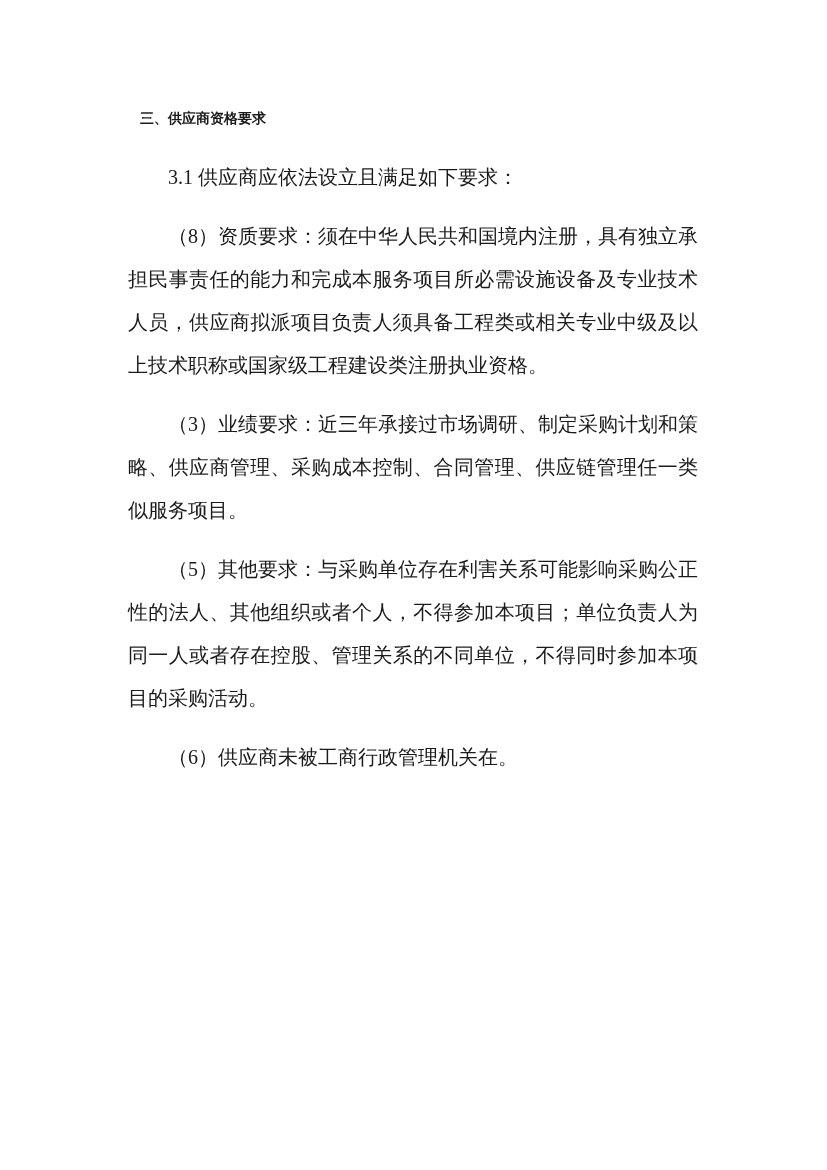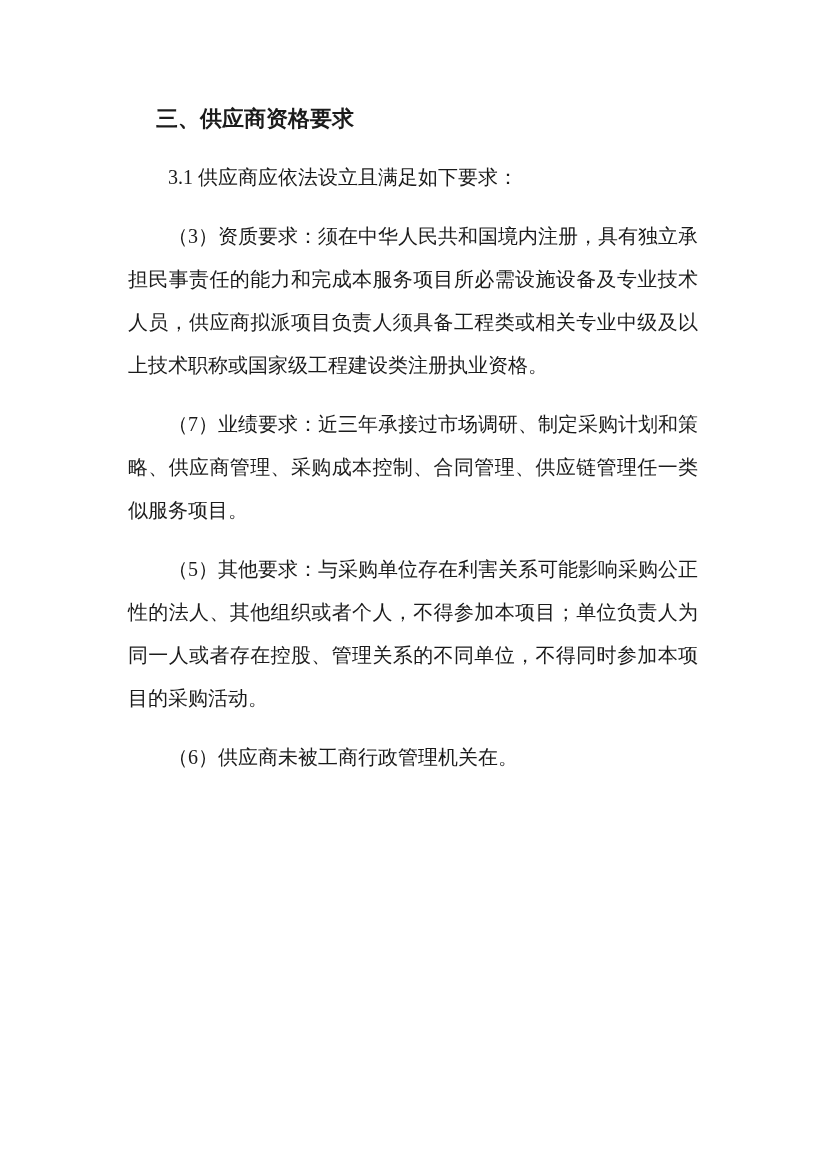--- a/index.html
+++ b/index.html
@@ -20,21 +20,21 @@
     top: 97px;
     width: 602px;
     font-family: "Liberation Serif", "DejaVu Serif", serif;
     font-size: 20px;
     line-height: 43px;
     color: #1b1b1b;
     text-align: justify;
   }
   .section-heading {
     margin: 0;
-    font-size: 22px;
+    font-size: 14px;
     font-weight: 700;
     line-height: 43px;
     text-indent: 2em;
     text-align: left;
   }
   .para {
     margin: 16px;
     text-indent: 2em;
   }
   .para.last {
@@ -48,24 +48,24 @@
 </head>
 <body>
 
 <div class="page">
   <div class="content">
 
     <h1 class="section-heading">三、供应商资格要求</h1>
 
     <p class="para">3.1 供应商应依法设立且满足如下要求：</p>
 
-    <p class="para"><span>（3）资质要求：</span><span class="ul">须在中华人民共和国境内注册，具有独立承担民事责任的能力和完成本服务项目所必需设施设备及专业技术人员，供应商拟派项目负责人须具备工程类或相关专业中级及以上技术职称或国家级工程建设类注册执业资格。&nbsp;</span><span></span></p>
+    <p class="para"><span>（8）资质要求：</span><span class="ul">须在中华人民共和国境内注册，具有独立承担民事责任的能力和完成本服务项目所必需设施设备及专业技术人员，供应商拟派项目负责人须具备工程类或相关专业中级及以上技术职称或国家级工程建设类注册执业资格。&nbsp;</span><span></span></p>
 
 
-    <p class="para"><span>（7）业绩要求：</span><span class="ul">近三年承接过市场调研、制定采购计划和策略、供应商管理、采购成本控制、合同管理、供应链管理任一类似服务项目。&nbsp;</span><span></span></p>
+    <p class="para"><span>（3）业绩要求：</span><span class="ul">近三年承接过市场调研、制定采购计划和策略、供应商管理、采购成本控制、合同管理、供应链管理任一类似服务项目。&nbsp;</span><span></span></p>
 
 
     <p class="para"><span>（5）其他要求：</span><span class="ul"></span><span>与采购单位存在利害关系可能影响采购公正性的法人、其他组织或者个人，不得参加本项目；单位负责人为同一人或者存在控股、管理关系的不同单位，不得同时参加本项目的采购活动。</span></p>
 
     <p class="para last"><span>（6）</span><span class="ul"></span><span>供应商未被工商行政管理机关在。</span></p>
 
   </div>
 </div>
 
 </body></html>

